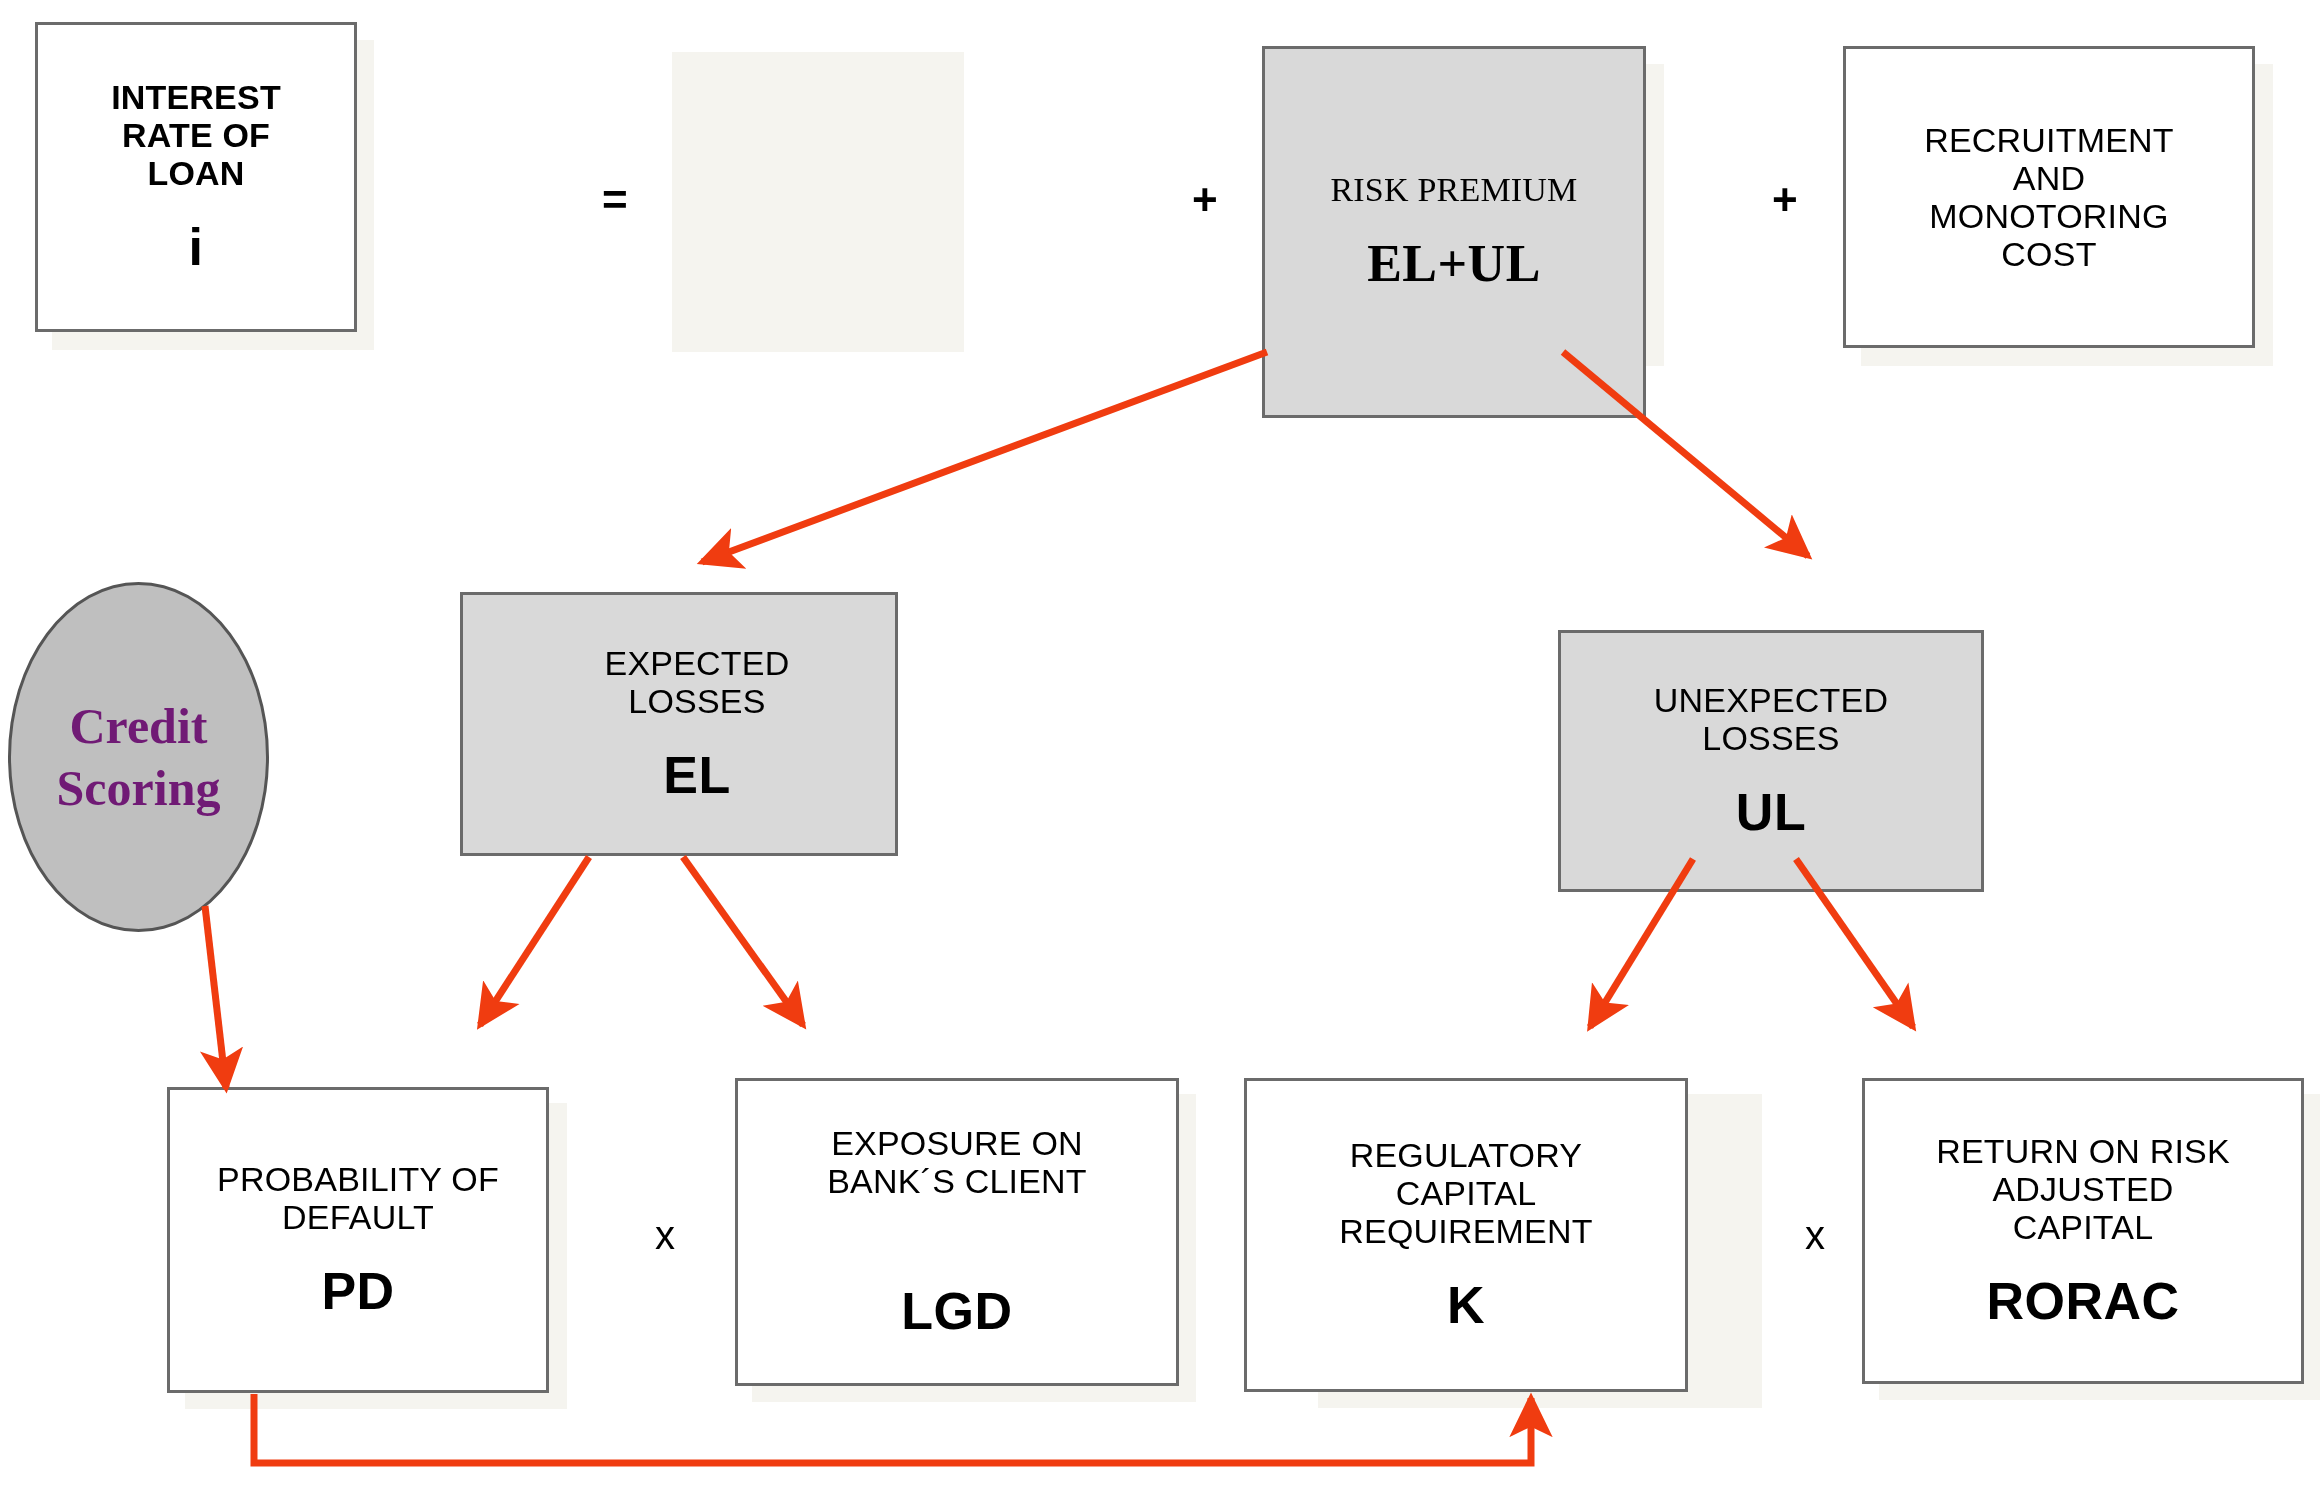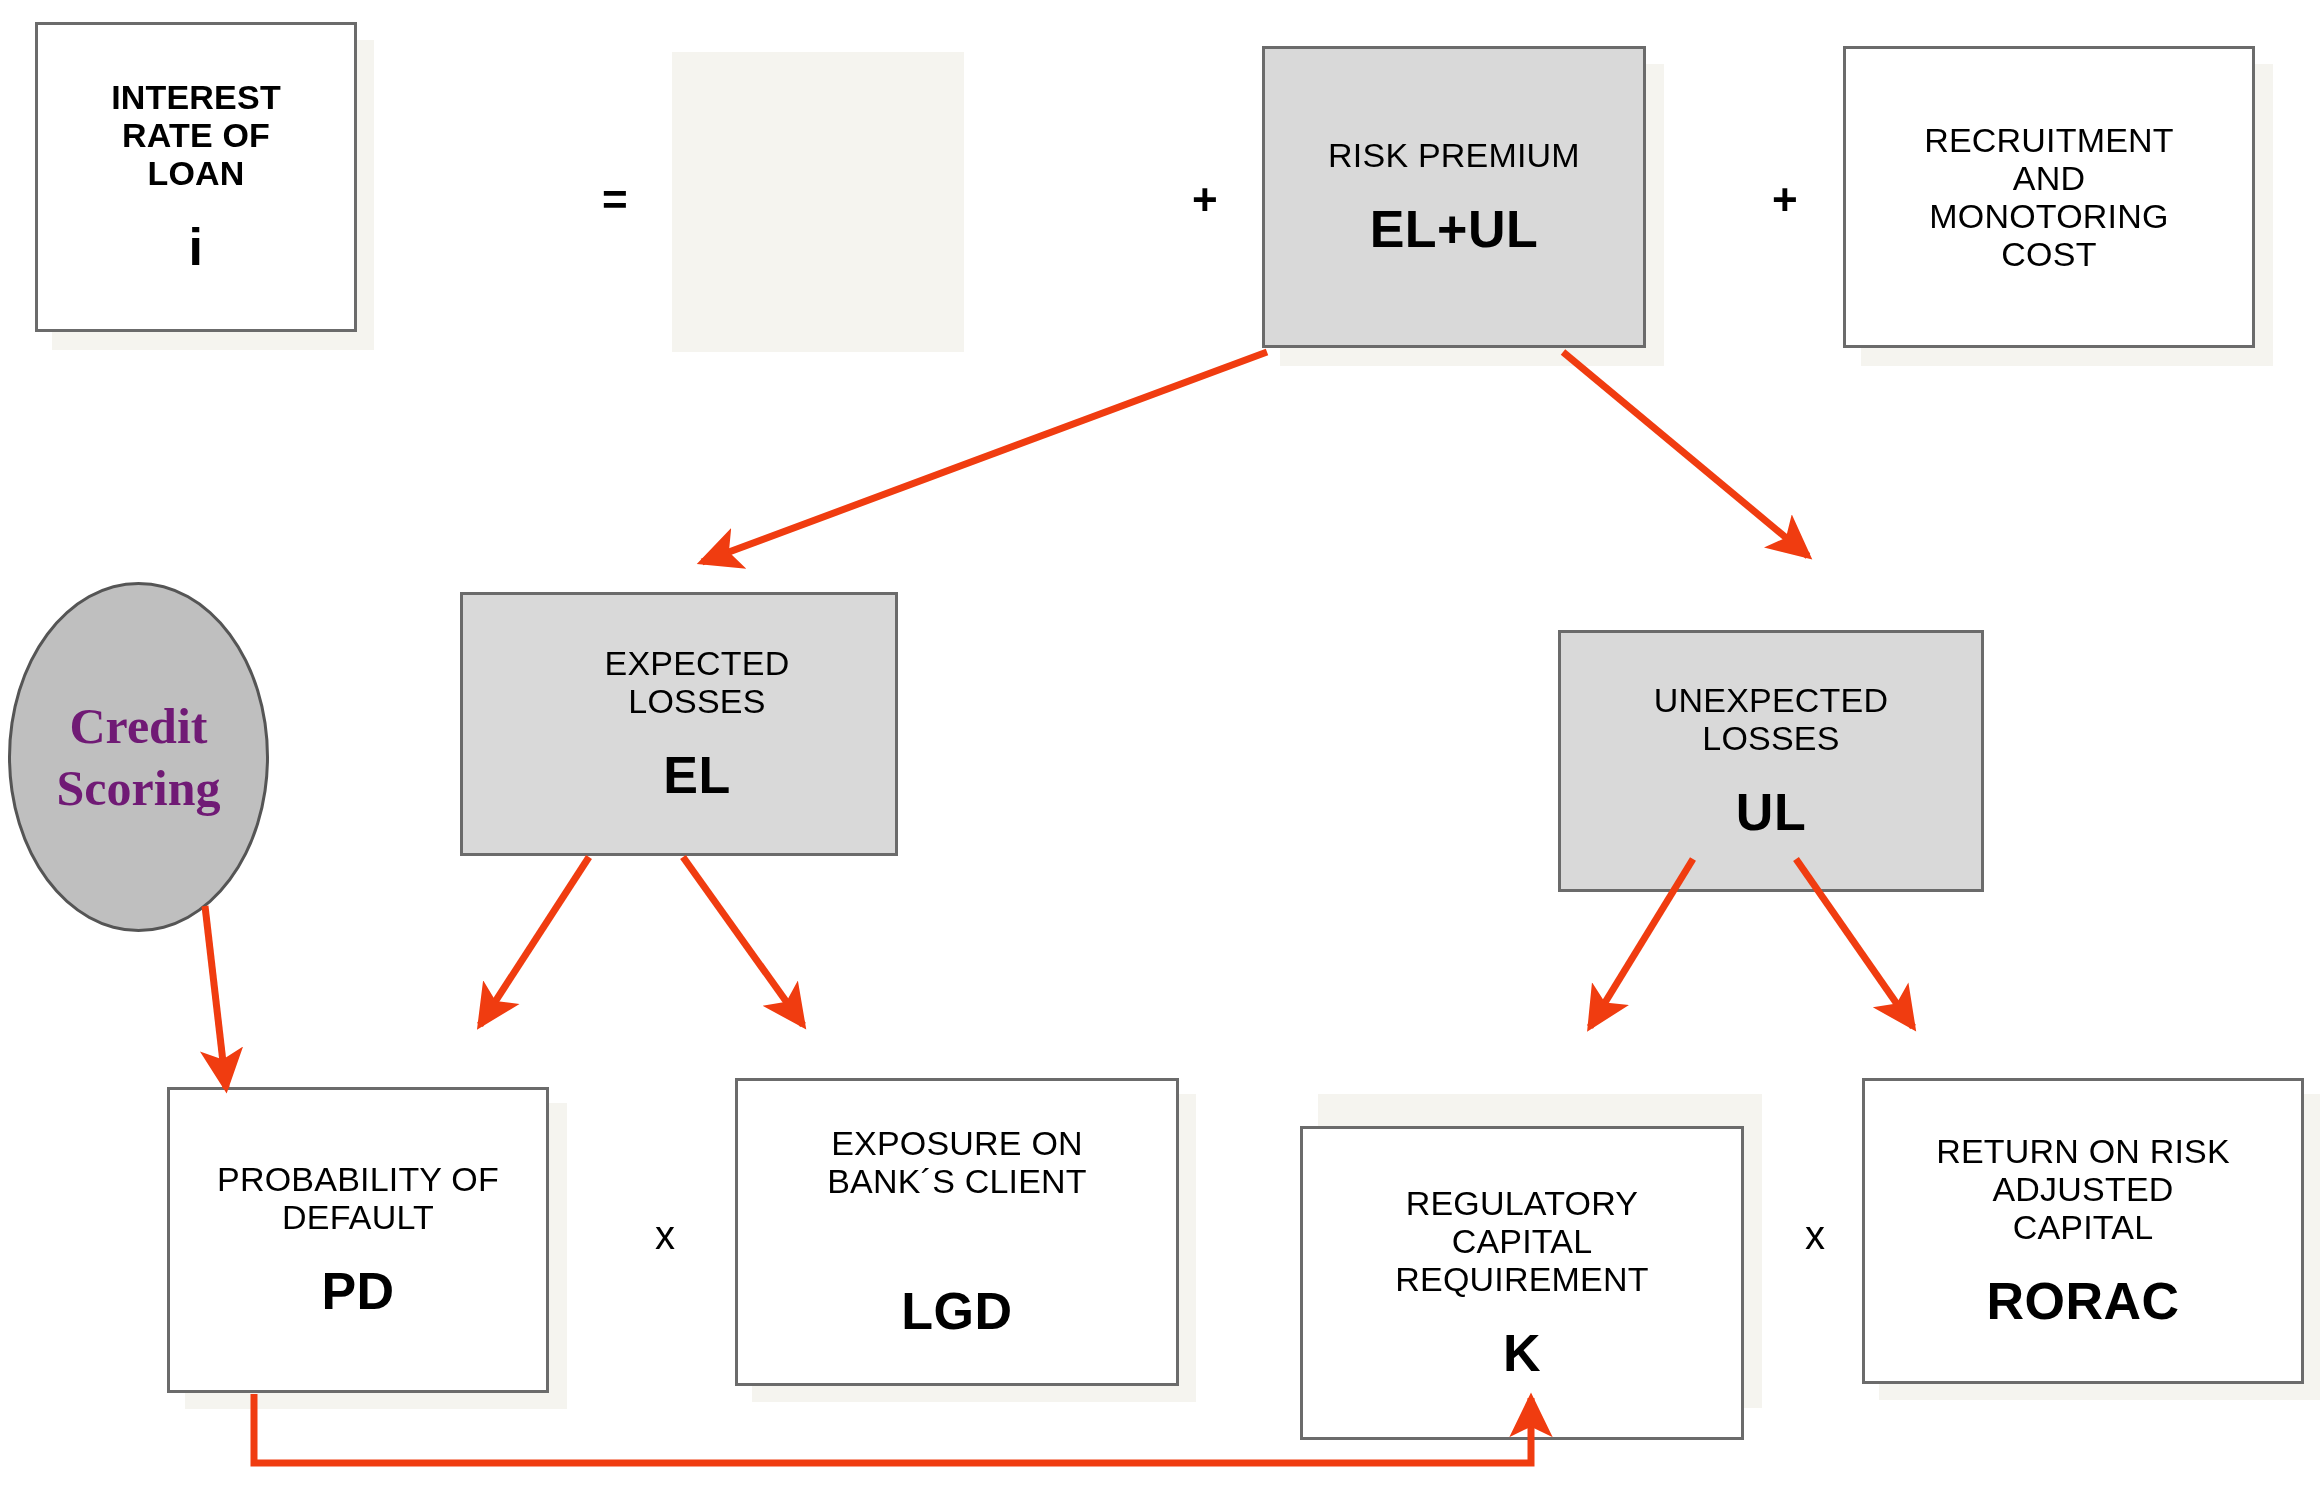--- a/index.html
+++ b/index.html
@@ -105,21 +105,21 @@
 LOAN</div>
     <div class="gap"></div>
     <div class="code">i</div>
   </div>
 
   <div class="op" style="left:602px;top:178px;">=</div>
 
 
   <div class="op" style="left:1192px;top:178px;">+</div>
 
-  <div class="node shaded" style="left:1262px;top:46px;width:384px;height:302px;">
+  <div class="node shaded" style="left:1262px;top:46px;width:384px;height:372px;font-family:Liberation Serif, serif;">
     <div class="title">RISK PREMIUM</div>
     <div class="gap"></div>
     <div class="code">EL+UL</div>
   </div>
 
   <div class="op" style="left:1772px;top:178px;">+</div>
 
   <div class="node" style="left:1843px;top:46px;width:412px;height:302px;align-items:center;">
     <div class="title">RECRUITMENT
 AND
@@ -155,21 +155,21 @@
 
   <div class="op small" style="left:655px;top:1215px;">x</div>
 
   <div class="node" style="left:735px;top:1078px;width:444px;height:308px;gap:28px;">
     <div class="title">EXPOSURE ON
 BANK´S CLIENT</div>
     <div class="gap"></div>
     <div class="code">LGD</div>
   </div>
 
-  <div class="node" style="left:1300px;top:1078px;width:444px;height:314px;margin-top:48px;">
+  <div class="node" style="left:1244px;top:1078px;width:444px;height:314px;">
     <div class="title">REGULATORY
 CAPITAL
 REQUIREMENT</div>
     <div class="gap"></div>
     <div class="code">K</div>
   </div>
 
   <div class="op small" style="left:1805px;top:1215px;">x</div>
 
   <div class="node" style="left:1862px;top:1078px;width:442px;height:306px;">

